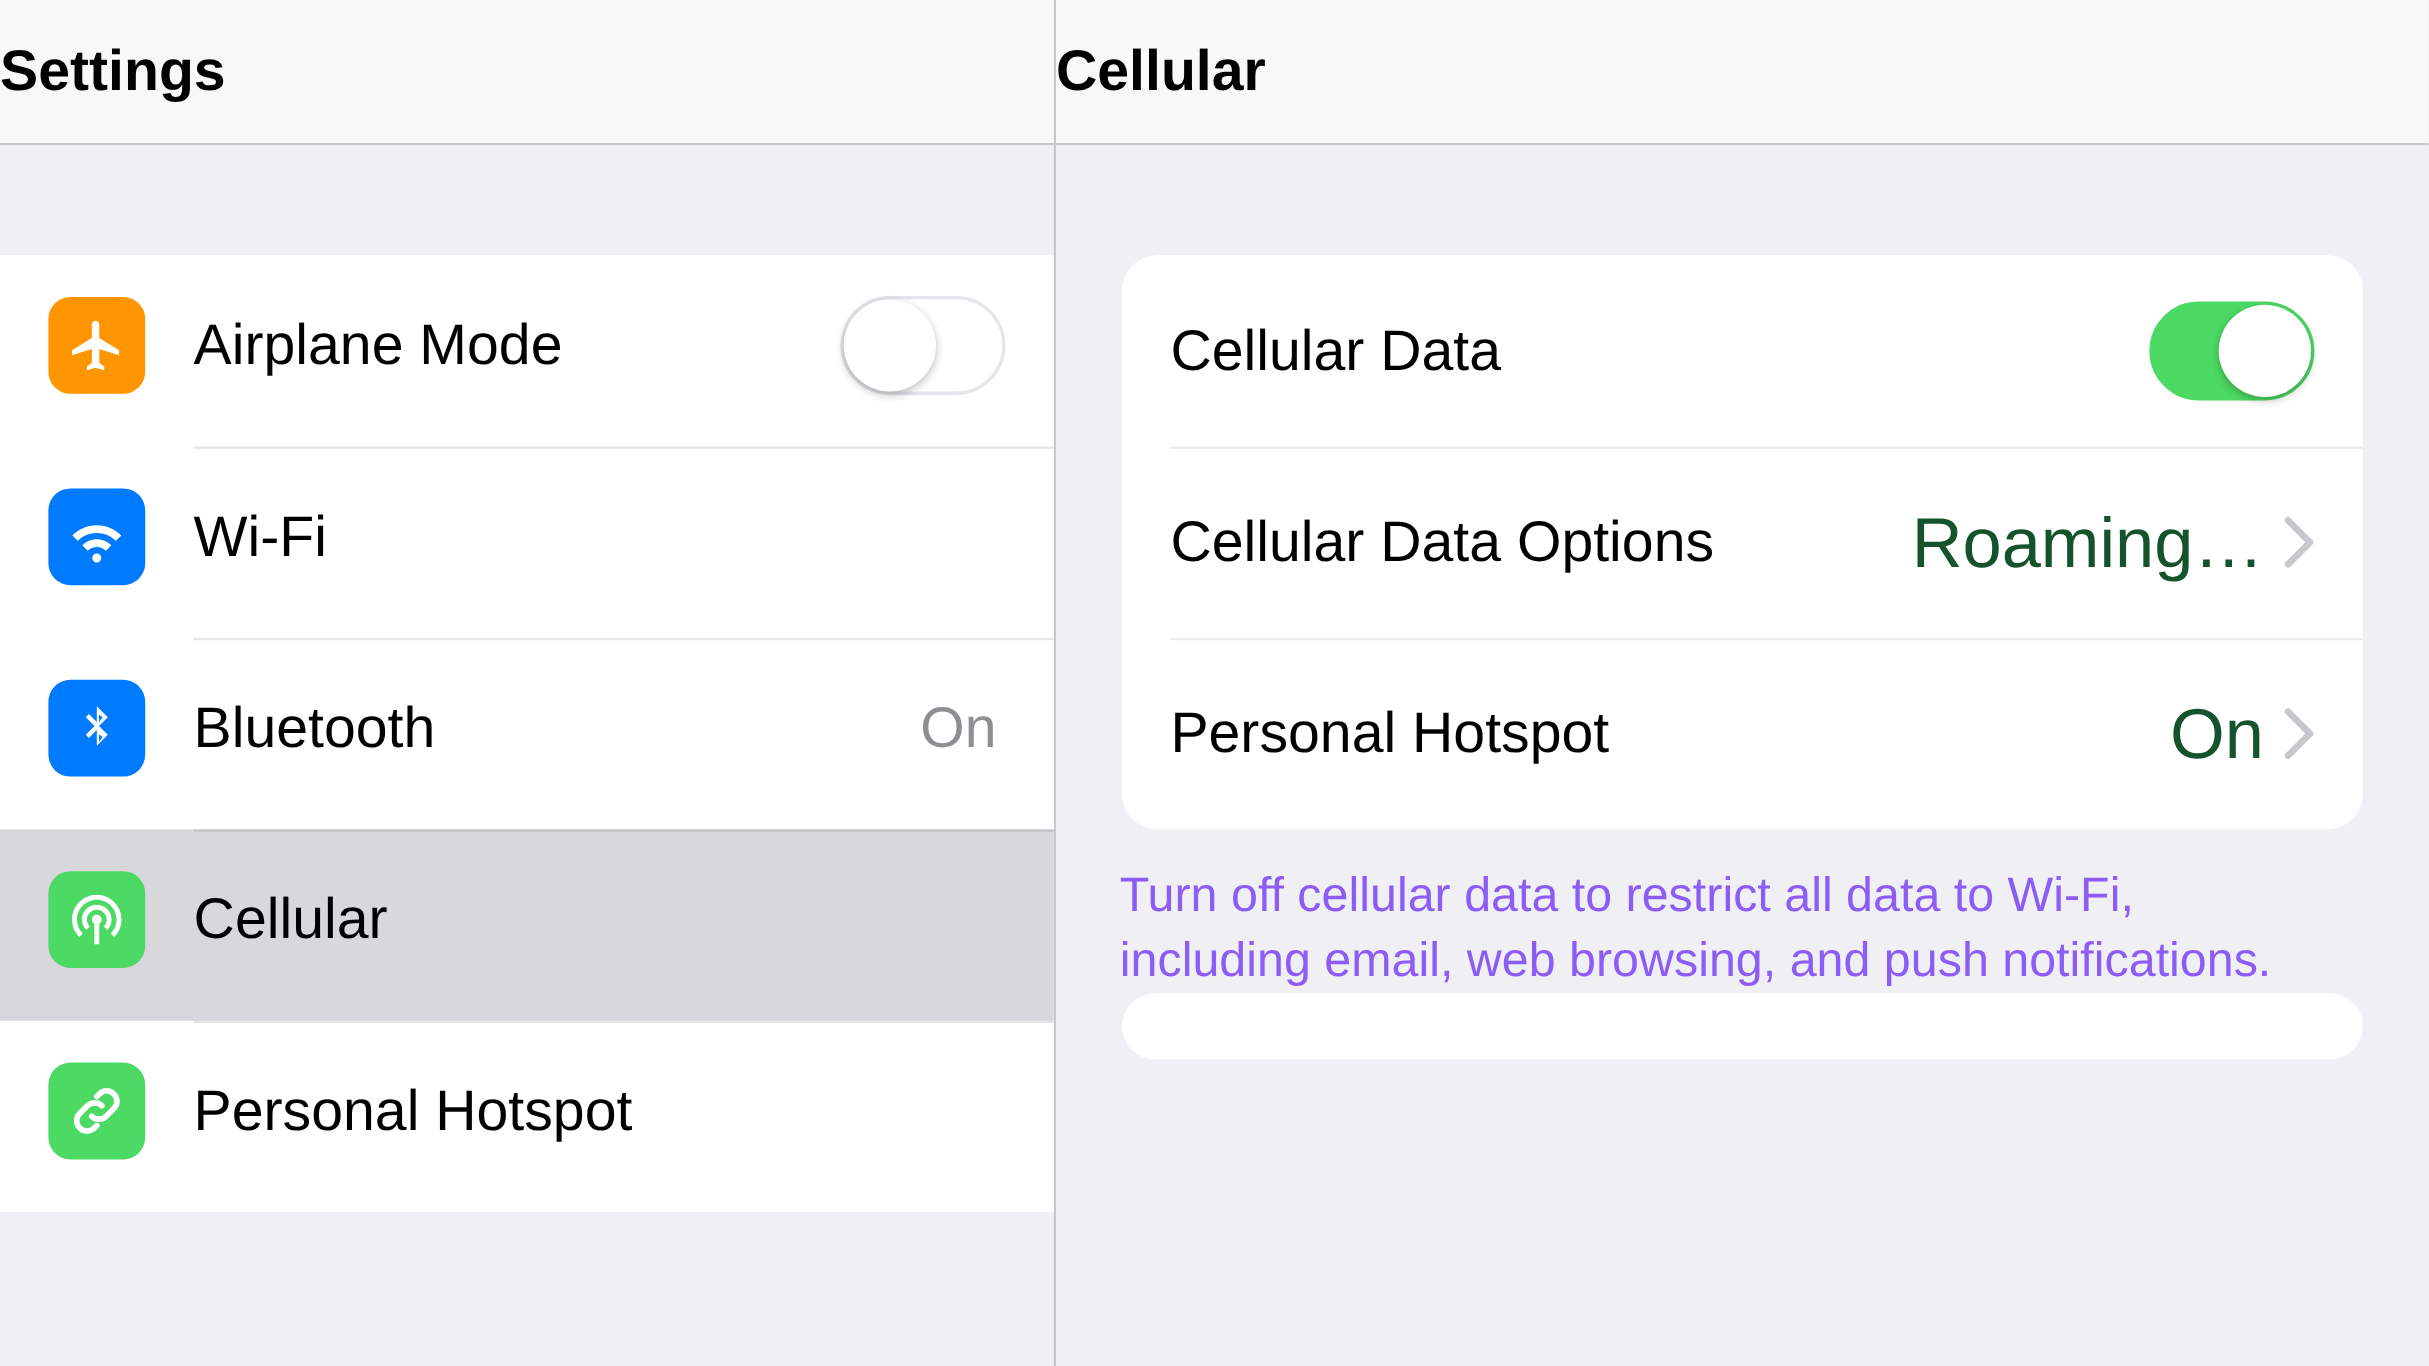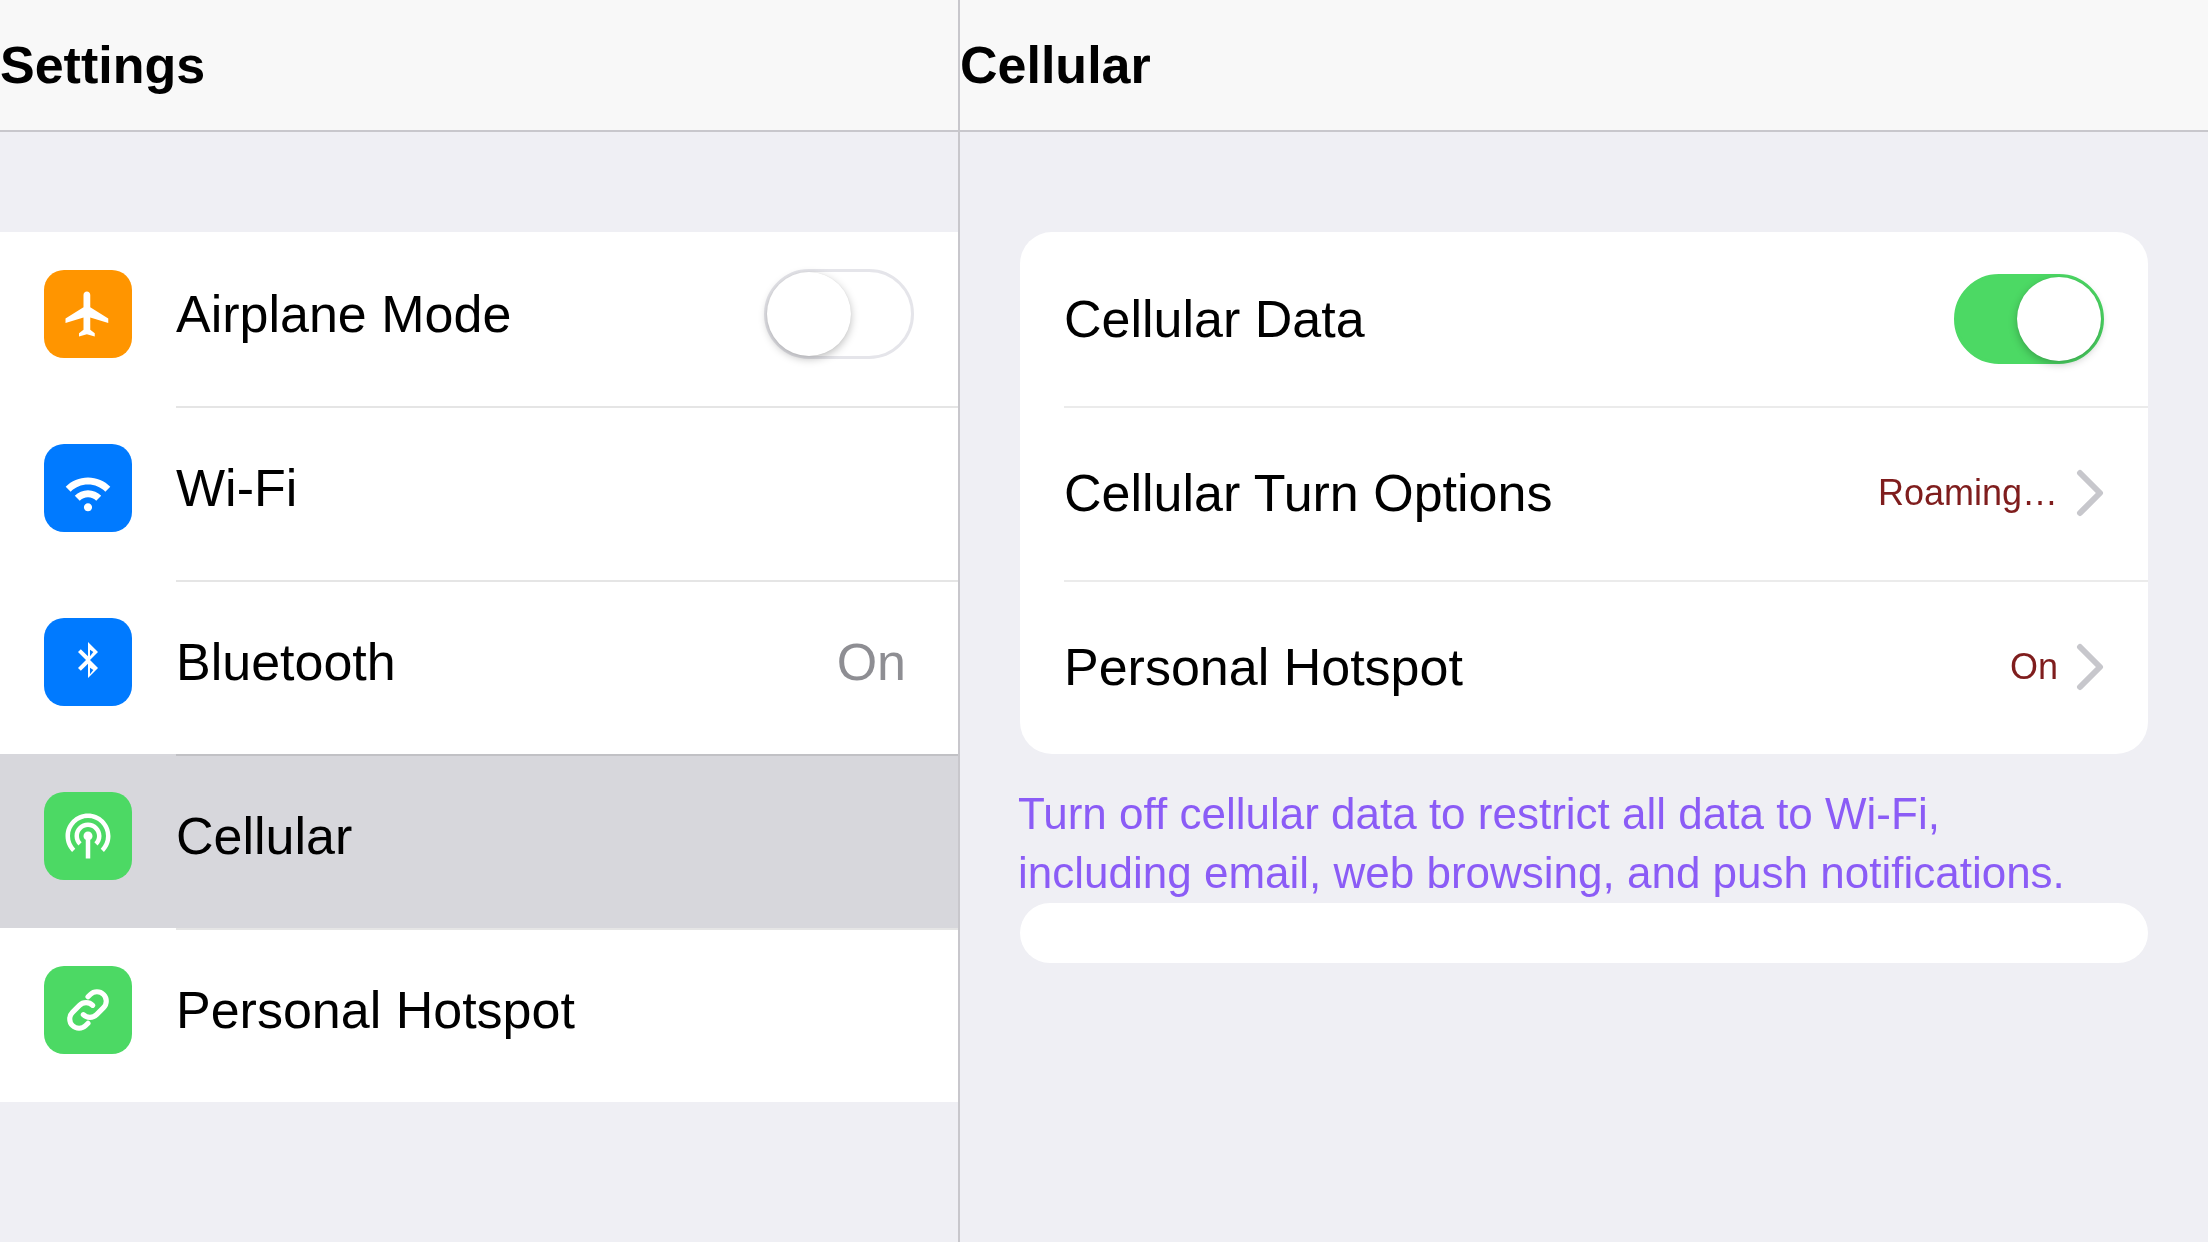--- a/index.html
+++ b/index.html
@@ -135,22 +135,22 @@
     left: 44px;
     right: 0;
     height: 2px;
     background: rgba(0,0,0,0.08);
   }
   .detail-label {
     font-size: 52px;
     flex: 1;
   }
   .detail-value {
-    font-size: 36px;
-    color: #7f1d1d;
+    font-size: 64px;
+    color: #14532d;
     margin-right: 18px;
     white-space: nowrap;
     overflow: hidden;
     text-overflow: ellipsis;
     max-width: 340px;
   }
   .chevron {
     width: 28px;
     height: 48px;
     flex-shrink: 0;
@@ -245,21 +245,21 @@
     <div class="detail-group">
 
       <div class="detail-item">
         <div class="detail-label">Cellular Data</div>
         <div class="toggle on">
           <div class="toggle-knob"></div>
         </div>
       </div>
 
       <div class="detail-item">
-        <div class="detail-label">Cellular Turn Options</div>
+        <div class="detail-label">Cellular Data Options</div>
         <div class="detail-value">Roaming…</div>
         <div class="chevron">
           <svg width="28" height="48" viewBox="0 0 14 24">
               <path d="M2 2l10 10L2 22" stroke="#c7c7cc" stroke-width="3" fill="none" stroke-linecap="round" stroke-linejoin="round"></path>
             </svg>
         </div>
       </div>
 
       <div class="detail-item">
         <div class="detail-label">Personal Hotspot</div>

